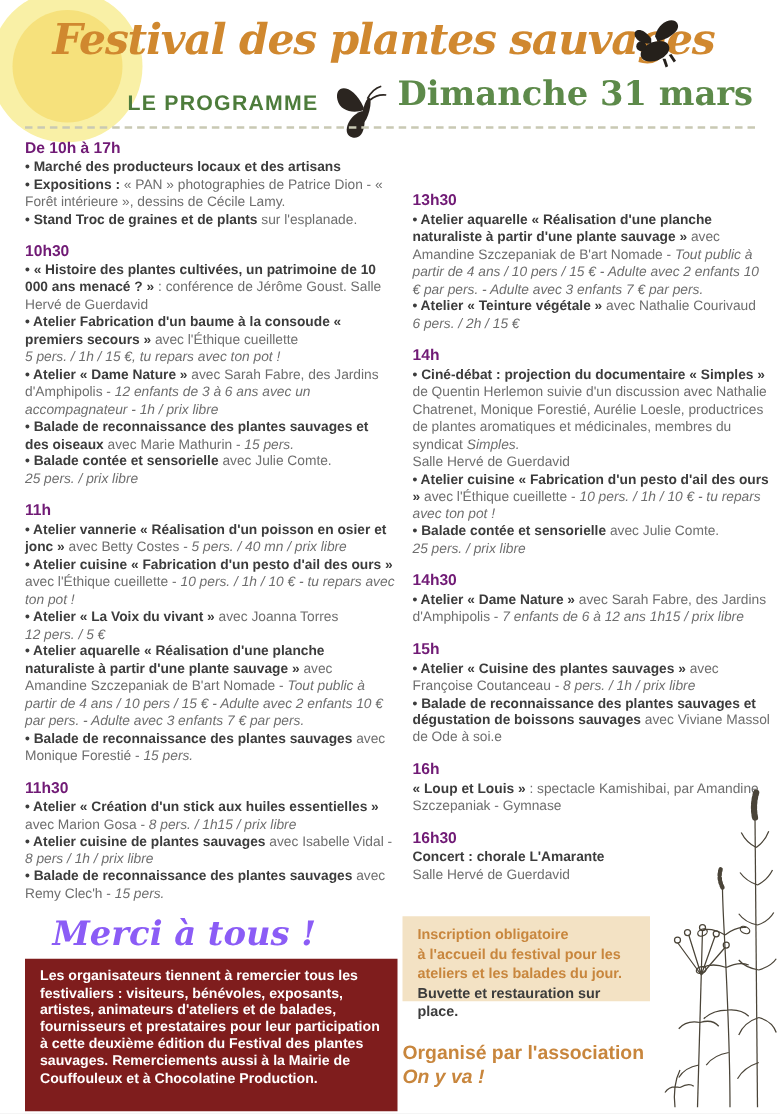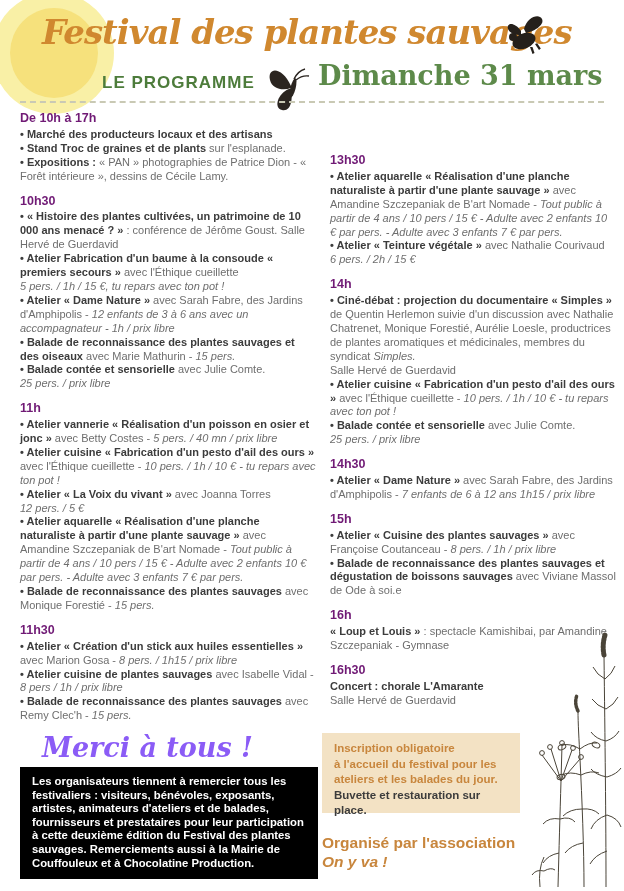--- a/index.html
+++ b/index.html
@@ -32,23 +32,23 @@
   .event{margin:0;}
   .s-b{font-weight:bold;color:#3c3c3c;}
   .s-n{color:#6e6e6e;}
   .s-i{color:#6e6e6e;font-style:italic;}
 
   
   .merci-heading{position:absolute;left:22px;top:732px;
              font-family:"DejaVu Serif",serif;font-style:italic;font-weight:bold;
              font-size:27px;color:#8b5cf6;margin-left:20px;}
   .thanks-box{position:absolute;left:20px;top:767px;width:298px;box-sizing:border-box;
-             background:#000000;color:#ffffff;font-size:11.3px;line-height:13.6px;
-             font-weight:bold;padding:8px 10px 9px 12px;}
-  .reg-box{position:absolute;left:322px;top:733px;width:198px;height:80px;box-sizing:border-box;
+             background:#7f1d1d;color:#ffffff;font-size:11.3px;line-height:13.6px;
+             font-weight:bold;padding:8px 10px 19px 12px;}
+  .reg-box{position:absolute;left:322px;top:733px;width:198px;height:68px;box-sizing:border-box;
              background:#f3e2c4;padding:8px 8px 0 12px;font-size:11.5px;line-height:15.5px;}
   .reg-orange{color:#c8863d;font-weight:bold;white-space:pre-line;}
   .reg-dark{color:#3c3c3c;font-weight:bold;}
   .organizer{position:absolute;left:322px;top:833px;color:#c8863d;font-weight:bold;
              font-size:15.5px;line-height:19px;}
   .organizer-line2{font-style:italic;}
   .plants{position:absolute;right:2px;bottom:0;}
 </style>
 </head>
 <body>
@@ -88,22 +88,22 @@
   </div>
 
   <div class="date-script">Dimanche 31 mars</div>
 
   <div class="separator"></div>
 
   <div class="col col-left">
       <div class="section">
         <div class="time-head">De 10h à 17h</div>
         <div class="event"><span class="s-b">• Marché des producteurs locaux et des artisans</span></div>
+        <div class="event"><span class="s-b">• Expositions :</span> <span class="s-n">« PAN » photographies de Patrice Dion - « Forêt intérieure », dessins de Cécile Lamy.</span></div>
         <div class="event"><span class="s-b">• Stand Troc de graines et de plants</span> <span class="s-n">sur l'esplanade.</span></div>
-        <div class="event"><span class="s-b">• Expositions :</span> <span class="s-n">« PAN » photographies de Patrice Dion - « Forêt intérieure », dessins de Cécile Lamy.</span></div>
       </div>
       <div class="section">
         <div class="time-head">10h30</div>
         <div class="event"><span class="s-b">• « Histoire des plantes cultivées, un patrimoine de 10 000 ans menacé ? »</span> <span class="s-n">: conférence de Jérôme Goust. Salle Hervé de Guerdavid</span></div>
         <div class="event"><span class="s-b">• Atelier Fabrication d'un baume à la consoude « premiers secours »</span> <span class="s-n">avec l'Éthique cueillette</span><br><span class="s-i">5 pers. / 1h / 15 €, tu repars avec ton pot !</span></div>
         <div class="event"><span class="s-b">• Atelier « Dame Nature »</span> <span class="s-n">avec Sarah Fabre, des Jardins d'Amphipolis -</span> <span class="s-i">12 enfants de 3 à 6 ans avec un accompagnateur - 1h / prix libre</span></div>
         <div class="event"><span class="s-b">• Balade de reconnaissance des plantes sauvages et des oiseaux</span> <span class="s-n">avec Marie Mathurin -</span> <span class="s-i">15 pers.</span></div>
         <div class="event"><span class="s-b">• Balade contée et sensorielle</span> <span class="s-n">avec Julie Comte.</span><br><span class="s-i">25 pers. / prix libre</span></div>
       </div>
       <div class="section">

